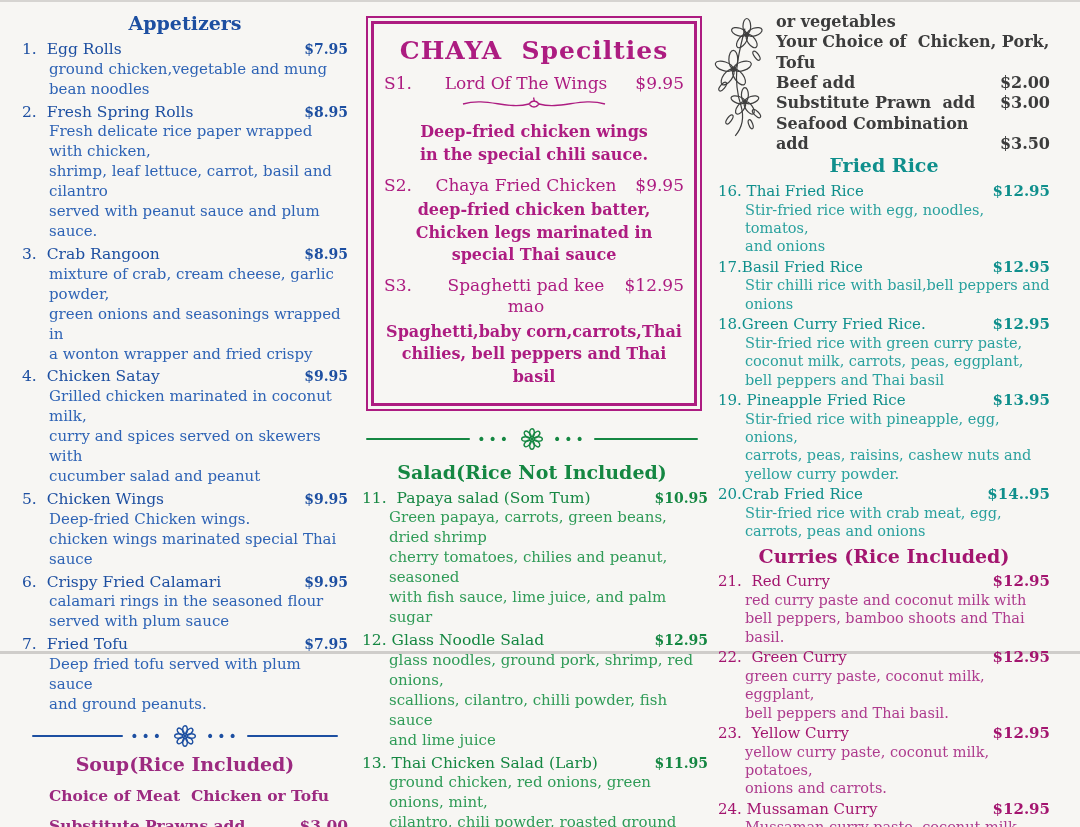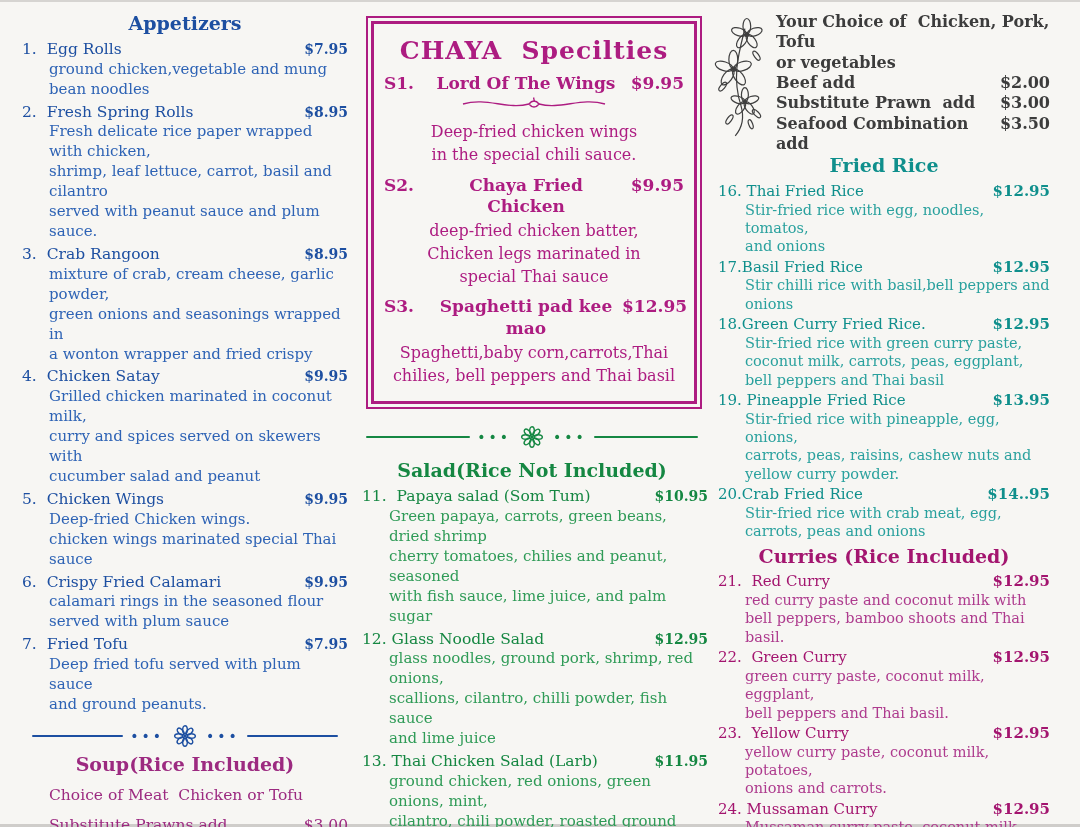--- a/index.html
+++ b/index.html
@@ -12,21 +12,21 @@
     --cur:#a3156f;      --cur-desc:#ae3b8e;
     --dark:#3c3c3c;
   }
   html,body{margin:0;padding:0}
   body{
     width:1080px;height:827px;background:var(--bg);
     font-family:"DejaVu Serif","Liberation Serif",serif;
     overflow:hidden;
   }
   .page{
-    position:relative;width:1080px;height:827px;box-sizing:border-box;
+    position:relative;width:1080px;height:654px;box-sizing:border-box;
     display:flex;padding:8px 0 0 0;
     border-top:2px solid #d6d4d1;border-bottom:3px solid #cfcdca;
   }
   .col{box-sizing:border-box}
   .col-left{width:330px;margin-left:18px;padding-left:4px}
   .col-mid{width:352px;margin-left:8px}
   .col-right{width:332px;margin-left:10px}
 
   .head{
     font-size:19px;font-weight:bold;text-align:center;
@@ -49,51 +49,51 @@
   .t-teal  .item-desc{color:var(--teal-desc)}
   .t-cur   .item-title,.t-cur   .item-price{color:var(--cur)}
   .t-cur   .item-desc{color:var(--cur-desc)}
 
   
   .col-right .item-row{margin-top:2px;line-height:1.24}
   .col-right .item-title,.col-right .item-price{font-size:15px}
   .col-right .item-desc{font-size:14.5px;line-height:1.27}
 
   
-  .pre-row{display:flex;align-items:flex-start;font-weight:normal;font-size:15.5px;
+  .pre-row{display:flex;align-items:flex-start;font-weight:bold;font-size:15.5px;
     color:var(--mag);padding-left:27px;margin-top:10px;line-height:1.28}
   .pre-row .pre-label{white-space:pre-wrap}
   .pre-row .pre-price{margin-left:auto;white-space:nowrap}
 
   
   .divider{display:flex;align-items:center;margin:9px 10px 5px;line-height:1}
   .c-blue{color:var(--blue)} .c-green{color:var(--green)}
   .dline{flex:1;height:2px;background:currentColor;border-radius:2px}
   .ddots{font-size:14px;letter-spacing:3px;margin:0 7px;font-family:"DejaVu Sans",sans-serif}
   .dflower{display:inline-flex;margin:0 2px}
 
   
   .spec-box{border:2px solid var(--spec);padding:3px;margin:6px 6px 0 10px;background:transparent}
   .spec-inner{border:3px solid var(--spec);padding:8px 10px 14px;text-align:center}
   .spec-title{font-size:25px;font-weight:bold;color:var(--spec);letter-spacing:1px;
     margin:4px 0 6px;white-space:pre-wrap}
-  .spec-row{display:flex;align-items:baseline;font-weight:bold;color:var(--spec);
+  .spec-row{display:flex;align-items:baseline;font-weight:normal;color:var(--spec);
     font-size:17px;margin-top:8px;line-height:1.25}
   .spec-num{width:46px;text-align:left}
   .spec-name{flex:1;}
   .spec-price{width:62px;text-align:right}
-  .spec-desc{font-weight:normal;color:var(--spec);font-size:16px;line-height:1.42;
+  .spec-desc{font-weight:bold;color:var(--spec);font-size:16px;line-height:1.42;
     white-space:pre-wrap;text-align:center;margin-top:3px}
   .spec-flourish{margin:1px auto 6px;color:var(--spec)}
 
   
   .choices{position:relative;padding-left:58px;min-height:122px;margin-top:2px}
   .flower-art{position:absolute;left:-4px;top:0}
   .choices-line{font-weight:bold;font-size:16px;color:var(--dark);line-height:1.27;white-space:pre-wrap}
-  .choice-row{display:flex;align-items:flex-start;font-weight:bold;font-size:16px;
+  .choice-row{display:flex;align-items:flex-end;font-weight:bold;font-size:16px;
     color:var(--dark);line-height:1.27}
   .choice-row .choice-label{white-space:pre-wrap}
   .choice-row .choice-price{margin-left:auto;white-space:nowrap}
 </style>
 </head>
 <body>
 
 <div class="page">
 
   <div class="col col-left">
@@ -296,22 +296,22 @@
             <ellipse cx="32" cy="84.5" rx="3.6" ry="7.5" transform="rotate(288 32 92)"></ellipse>
             <circle cx="32" cy="92" r="1.8"></circle>
             <ellipse cx="9" cy="76" rx="2.3" ry="5.5" transform="rotate(40 9 76)"></ellipse>
             <ellipse cx="44" cy="44" rx="2.3" ry="5.5" transform="rotate(-35 44 44)"></ellipse>
             <ellipse cx="44" cy="104" rx="2.3" ry="5.5" transform="rotate(-45 44 104)"></ellipse>
             <ellipse cx="16" cy="110" rx="2.3" ry="5.5" transform="rotate(35 16 110)"></ellipse>
             <ellipse cx="38" cy="115" rx="2" ry="5" transform="rotate(-20 38 115)"></ellipse>
           </g>
         </svg>
       </span>
+      <div class="choices-line">or vegetables</div>
       <div class="choices-line">Your Choice of  Chicken, Pork, Tofu</div>
-      <div class="choices-line">or vegetables</div>
       <div id="m-choices">
           <div class="choice-row">
             <span class="choice-label">Beef add</span>
             <span class="choice-price">$2.00</span>
           </div>
           <div class="choice-row">
             <span class="choice-label">Substitute Prawn  add</span>
             <span class="choice-price">$3.00</span>
           </div>
           <div class="choice-row">

